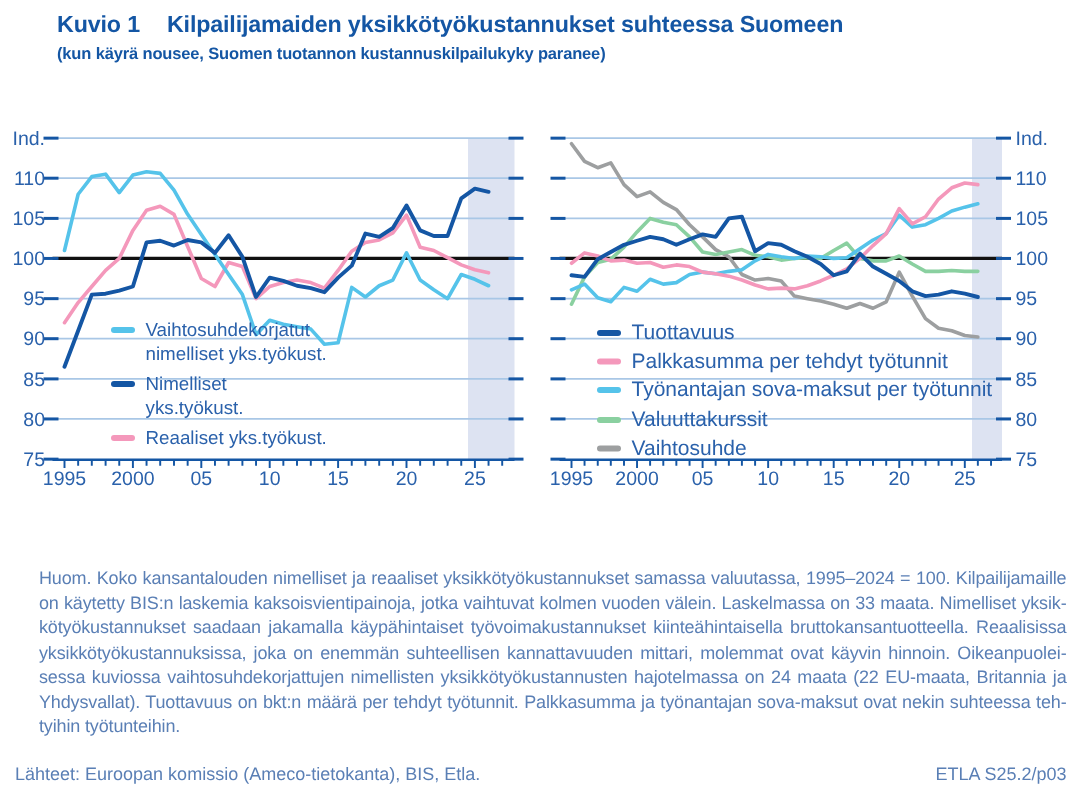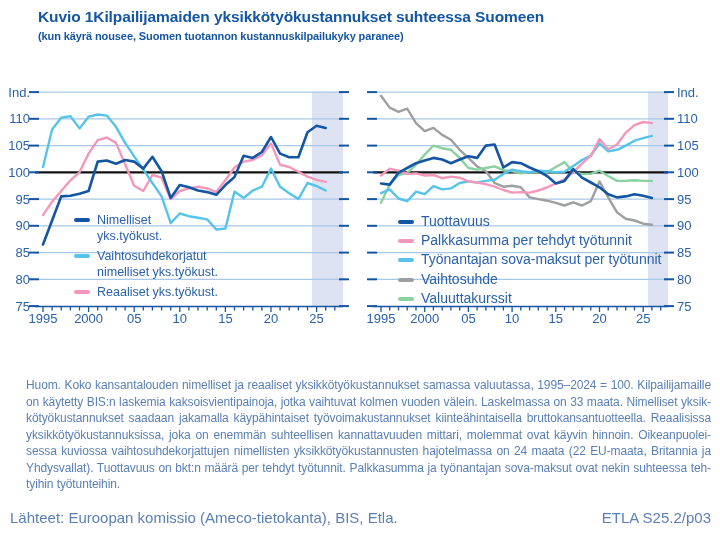--- a/index.html
+++ b/index.html
@@ -1,21 +1,21 @@
 <!DOCTYPE html>
 <html style="--c-blue: #1456a4; --c-text: #2a61ab; --c-note: #5a7fb5;"><head>
 <meta charset="utf-8">
 <style>
   html, body { margin: 0; padding: 0; background: #fff; }
   .page {
     position: relative; width: 720px; height: 534px; overflow: hidden;
     background: #fff; font-family: "Liberation Sans", sans-serif;
   }
   .title-row {
-    position: absolute; left: 38px; top: 8px; display: flex; 
+    position: absolute; left: 38px; top: 8px; display: flex; gap: 18px;
     font-size: 15.5px; font-weight: bold; color: var(--c-blue, #1456a4);
     letter-spacing: -0.1px; white-space: nowrap; justify-content: space-between;
   }
   .title-line2 {
     position: absolute; left: 38px; top: 30px;
     font-size: 11px; font-weight: bold; color: var(--c-blue, #1456a4);
     letter-spacing: -0.1px; white-space: nowrap;
   }
   .subtitle {
     position: absolute; left: 375px; top: 63px;
@@ -35,21 +35,21 @@
   .note {
     position: absolute; left: 10px; top: 377px; width: 701px;
     font-size: 12px; line-height: 16.5px; letter-spacing: -0.1px;
     color: var(--c-note, #5a7fb5);
   }
   .note-line { text-align: justify; text-align-last: justify; white-space: normal; margin-left: 16px; }
   .note-line.last { text-align-last: left; }
   .sources {
     position: absolute; left: 10px; top: 509px; width: 701px;
     display: flex; justify-content: space-between;
-    font-size: 15px; color: var(--c-note, #5a7fb5);
+    font-size: 12px; color: var(--c-note, #5a7fb5);
   }
 </style>
 </head>
 <body>
 
 <div class="page">
 
   <div class="title-row">
     <span>Kuvio 1</span>
     <span>Kilpailijamaiden yksikkötyökustannukset suhteessa Suomeen</span>
@@ -221,52 +221,52 @@
         <polyline points="381.0,95.8 389.7,107.6 398.5,111.8 407.2,108.6 416.0,123.1 424.7,131.1 433.4,127.9 442.2,134.9 450.9,139.7 459.7,149.8 468.4,157.9 477.1,166.4 485.9,171.2 494.6,183.0 503.4,186.7 512.1,185.7 520.8,187.3 529.6,197.4 538.3,199.1 547.1,200.7 555.8,202.8 564.5,205.5 573.3,202.3 582.0,205.5 590.8,201.2 599.5,181.4 608.2,197.4 617.0,212.4 625.7,218.8 634.5,220.5 643.2,223.7 651.9,224.7" fill="none" stroke="#9d9fa0" stroke-width="2.4" stroke-linejoin="round" stroke-linecap="round"></polyline>
         <polyline points="381.0,202.8 389.7,184.6 398.5,175.0 407.2,172.8 416.0,164.8 424.7,154.6 433.4,145.6 442.2,148.2 450.9,149.8 459.7,157.9 468.4,168.0 477.1,169.6 485.9,168.0 494.6,166.4 503.4,170.2 512.1,171.2 520.8,173.4 529.6,172.3 538.3,171.8 547.1,172.3 555.8,167.0 564.5,162.1 573.3,172.3 582.0,173.9 590.8,173.9 599.5,170.7 608.2,176.0 617.0,180.9 625.7,180.9 634.5,180.3 643.2,180.9 651.9,180.9" fill="none" stroke="#8ad0a0" stroke-width="2.4" stroke-linejoin="round" stroke-linecap="round"></polyline>
         <polyline points="381.0,193.2 389.7,189.4 398.5,198.5 407.2,201.2 416.0,191.6 424.7,194.2 433.4,186.2 442.2,189.4 450.9,188.4 459.7,183.0 468.4,181.4 477.1,182.5 485.9,180.9 494.6,179.8 503.4,173.9 512.1,169.6 520.8,171.2 529.6,172.3 538.3,170.7 547.1,171.2 555.8,172.3 564.5,171.8 573.3,165.9 582.0,160.0 590.8,155.7 599.5,143.4 608.2,151.4 617.0,149.8 625.7,145.6 634.5,140.7 643.2,138.1 651.9,135.9" fill="none" stroke="#55c3ea" stroke-width="2.4" stroke-linejoin="round" stroke-linecap="round"></polyline>
         <polyline points="381.0,175.5 389.7,168.6 398.5,170.7 407.2,173.9 416.0,173.4 424.7,175.5 433.4,175.0 442.2,178.2 450.9,176.6 459.7,177.7 468.4,181.4 477.1,182.5 485.9,184.1 494.6,186.7 503.4,190.0 512.1,192.6 520.8,192.1 529.6,192.6 538.3,190.5 547.1,187.3 555.8,183.5 564.5,179.3 573.3,172.3 582.0,163.7 590.8,155.7 599.5,139.1 608.2,149.3 617.0,144.5 625.7,132.7 634.5,125.2 643.2,122.0 651.9,123.1" fill="none" stroke="#f498bb" stroke-width="2.4" stroke-linejoin="round" stroke-linecap="round"></polyline>
         <polyline points="381.0,183.5 389.7,184.6 398.5,172.8 407.2,168.0 416.0,163.2 424.7,160.5 433.4,157.9 442.2,159.5 450.9,163.2 459.7,159.5 468.4,156.3 477.1,157.9 485.9,145.6 494.6,144.5 503.4,167.5 512.1,162.1 520.8,163.2 529.6,167.5 538.3,171.2 547.1,176.0 555.8,183.5 564.5,180.9 573.3,169.1 582.0,177.7 590.8,182.5 599.5,187.3 608.2,194.2 617.0,197.4 625.7,196.4 634.5,194.2 643.2,195.8 651.9,198.0" fill="none" stroke="#1456a4" stroke-width="2.6" stroke-linejoin="round" stroke-linecap="round"></polyline>
       </g>
     </svg>
 
   <div id="legend-left" class="legend">
       <div class="lg-item">
+        <span class="swatch" style="background: rgb(85, 195, 234);"></span>
+        <span class="lg-label">Vaihtosuhdekorjatut<br>nimelliset yks.työkust.</span>
+      </div>
+      <div class="lg-item">
         <span class="swatch" style="background: rgb(20, 86, 164);"></span>
         <span class="lg-label">Nimelliset<br>yks.työkust.</span>
       </div>
       <div class="lg-item">
-        <span class="swatch" style="background: rgb(85, 195, 234);"></span>
-        <span class="lg-label">Vaihtosuhdekorjatut<br>nimelliset yks.työkust.</span>
-      </div>
-      <div class="lg-item">
         <span class="swatch" style="background: rgb(244, 152, 187);"></span>
         <span class="lg-label">Reaaliset yks.työkust.</span>
       </div>
     </div>
   <div id="legend-right" class="legend">
       <div class="lg-item">
         <span class="swatch" style="background: rgb(20, 86, 164);"></span>
         <span class="lg-label">Tuottavuus</span>
       </div>
       <div class="lg-item">
         <span class="swatch" style="background: rgb(244, 152, 187);"></span>
         <span class="lg-label">Palkkasumma per tehdyt työtunnit</span>
       </div>
       <div class="lg-item">
         <span class="swatch" style="background: rgb(85, 195, 234);"></span>
         <span class="lg-label">Työnantajan sova-maksut per työtunnit</span>
       </div>
       <div class="lg-item">
+        <span class="swatch" style="background: rgb(138, 208, 160);"></span>
+        <span class="lg-label">Valuuttakurssit</span>
+      </div>
+      <div class="lg-item">
         <span class="swatch" style="background: rgb(157, 159, 160);"></span>
         <span class="lg-label">Vaihtosuhde</span>
-      </div>
-      <div class="lg-item">
-        <span class="swatch" style="background: rgb(138, 208, 160);"></span>
-        <span class="lg-label">Valuuttakurssit</span>
       </div>
     </div>
 
   <div class="note">
     <div class="note-line">Huom. Koko kansantalouden nimelliset ja reaaliset yksikkötyökustannukset samassa valuutassa, 1995–2024 = 100. Kilpailijamaille</div>
     <div class="note-line">on käytetty BIS:n laskemia kaksoisvientipainoja, jotka vaihtuvat kolmen vuoden välein. Laskelmassa on 33 maata. Nimelliset yksik-</div>
     <div class="note-line">kötyökustannukset saadaan jakamalla käypähintaiset työvoimakustannukset kiinteähintaisella bruttokansantuotteella. Reaalisissa</div>
     <div class="note-line">yksikkötyökustannuksissa, joka on enemmän suhteellisen kannattavuuden mittari, molemmat ovat käyvin hinnoin. Oikeanpuolei-</div>
     <div class="note-line">sessa kuviossa vaihtosuhdekorjattujen nimellisten yksikkötyökustannusten hajotelmassa on 24 maata (22 EU-maata, Britannia ja</div>
     <div class="note-line">Yhdysvallat). Tuottavuus on bkt:n määrä per tehdyt työtunnit. Palkkasumma ja työnantajan sova-maksut ovat nekin suhteessa teh-</div>

